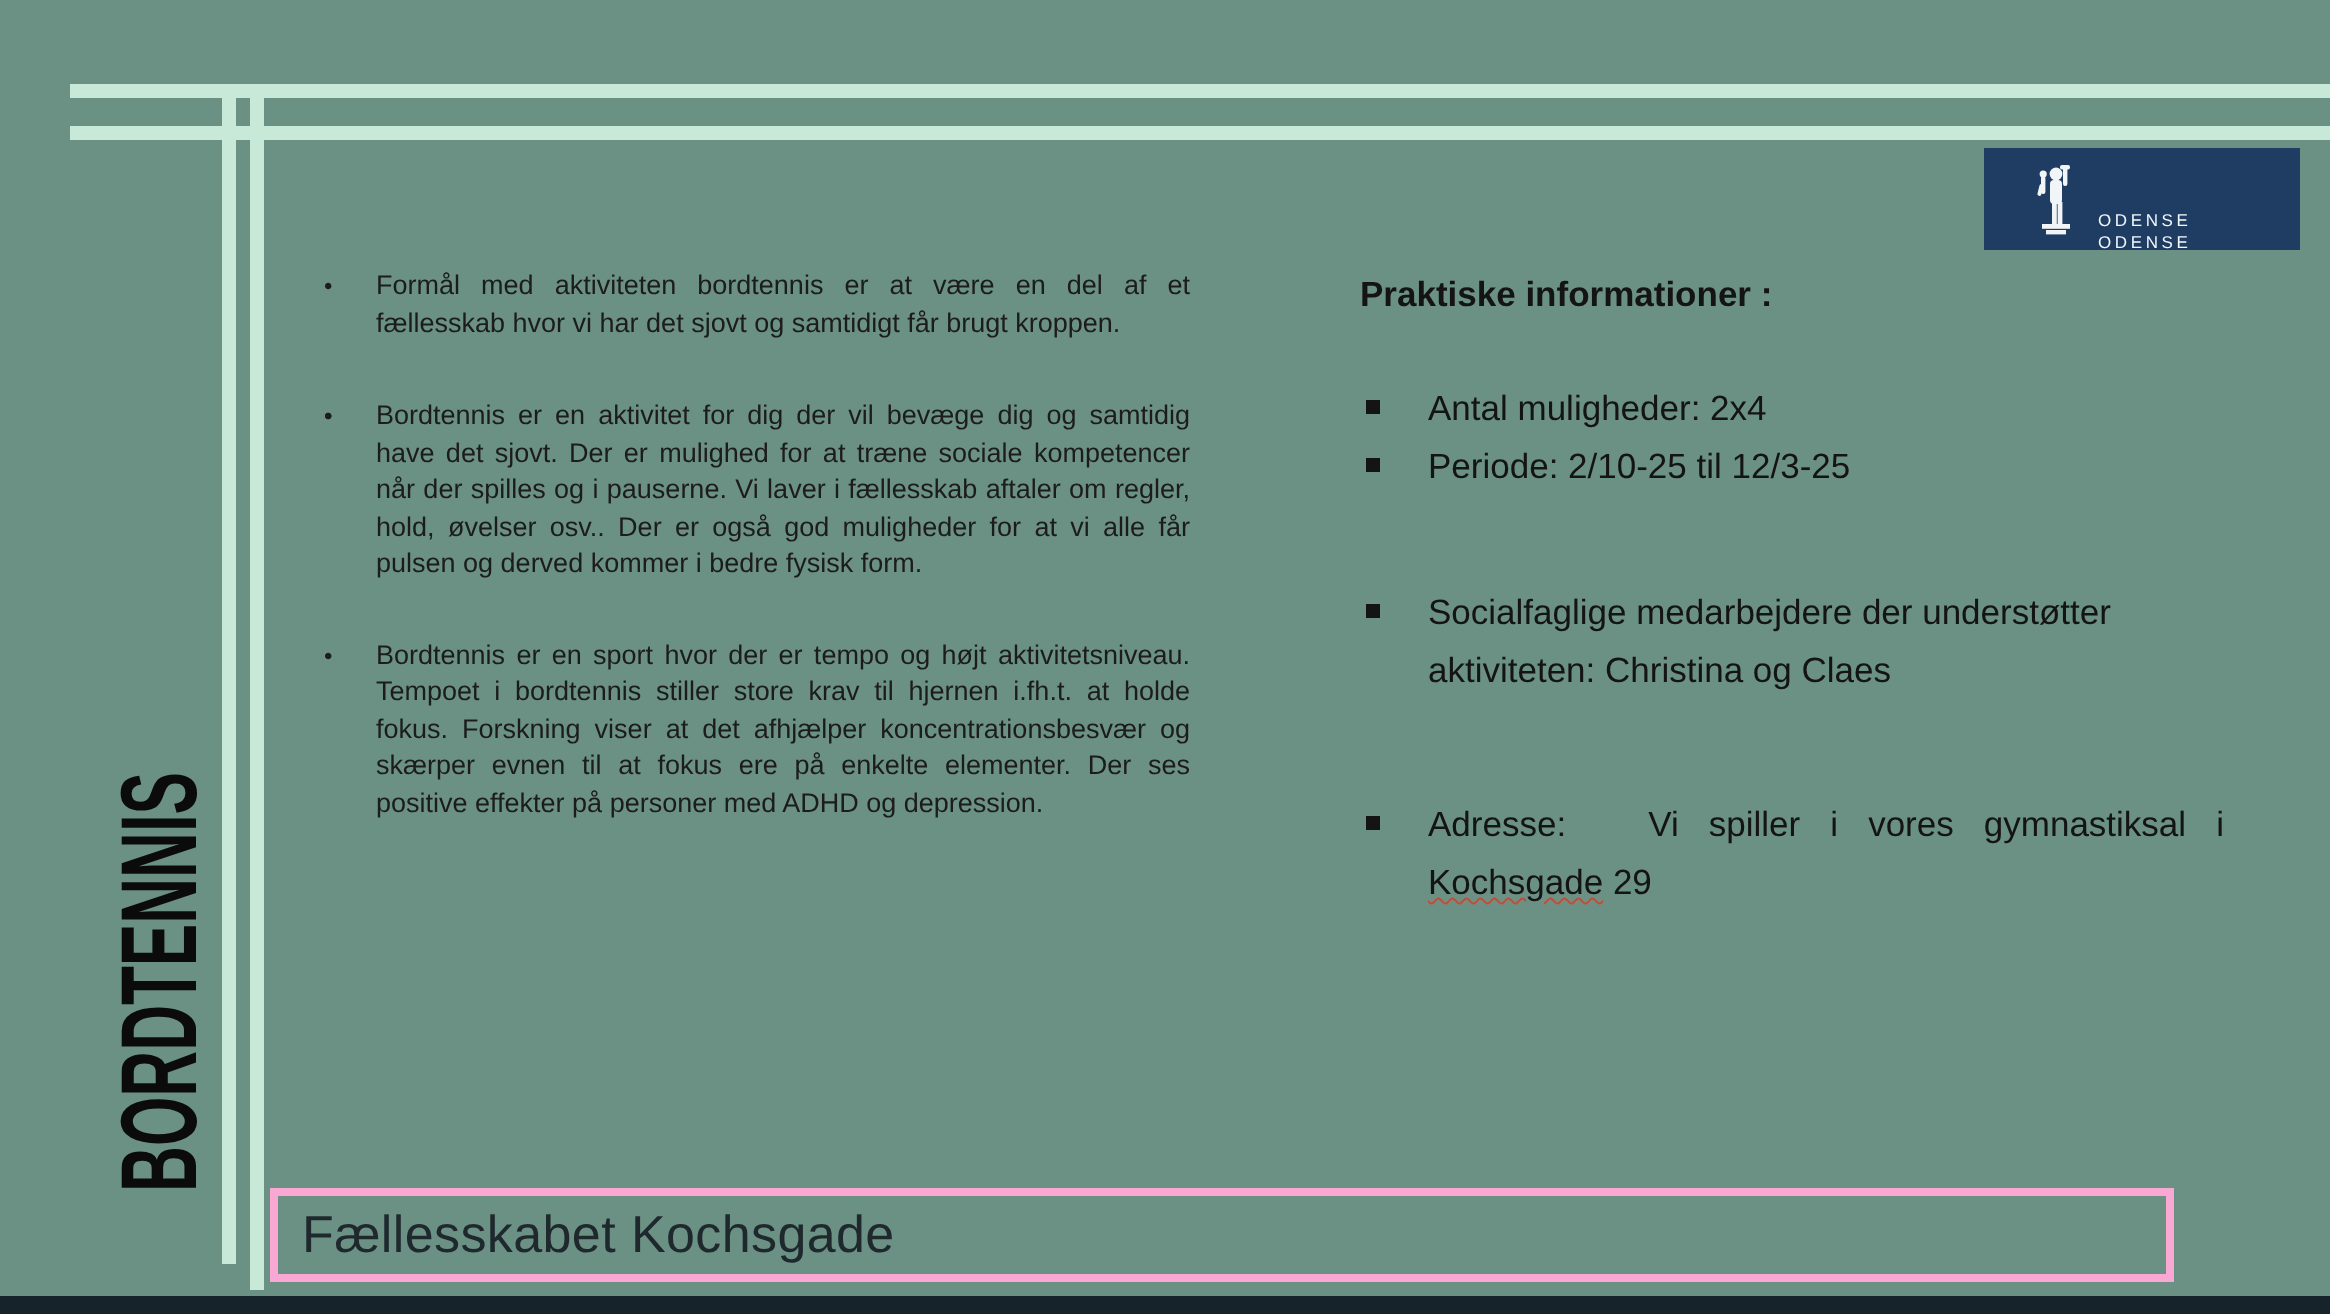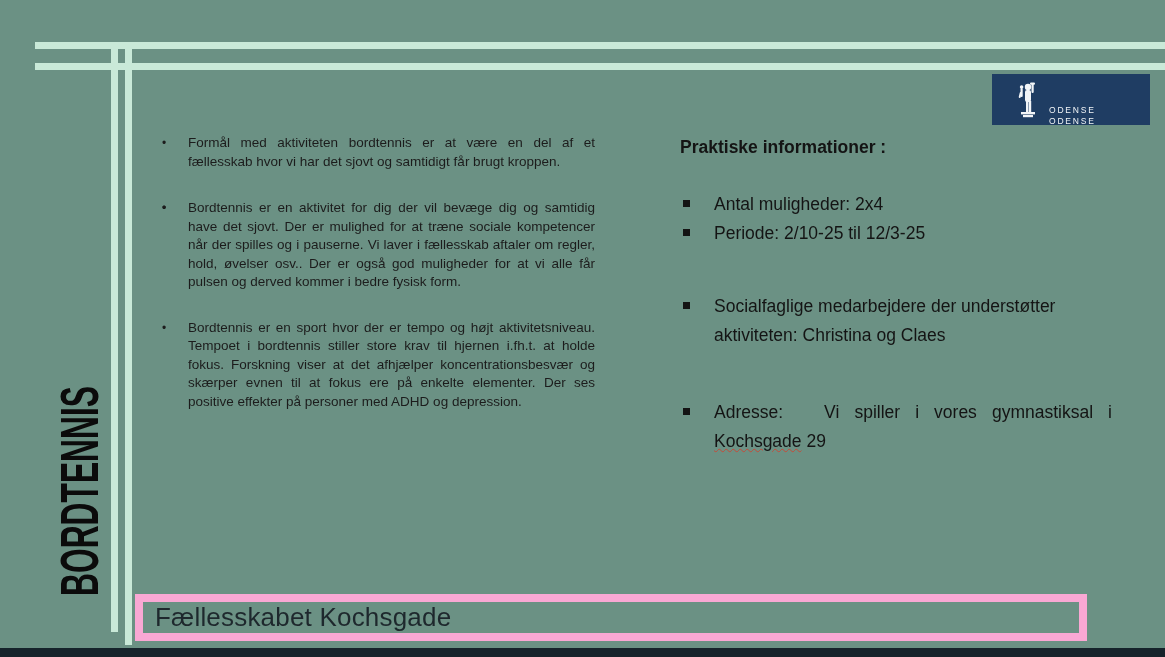--- a/index.html
+++ b/index.html
@@ -52,21 +52,21 @@
   .right-col li.rb4 { margin-bottom:48px; }
   .right-col li.justify { text-align:justify; }
   .addr-gap { display:inline-block; width:26px; }
   .squiggle {
     text-decoration-line:underline; text-decoration-style:wavy;
     text-decoration-color:#C14B3A; text-decoration-thickness:1px;
   }
   
   .footer-box {
     position:absolute; left:135px; top:594px; width:952px; height:47px;
-    border:8px solid #f9a8d4; display:flex; align-items:center; padding-left:12px;
+    border:4px solid #f9a8d4; display:flex; align-items:center; padding-left:12px;
   }
   .footer-box .footer-text { font-size:26px; color:#1E282D; letter-spacing:0.2px; }
 </style>
 </head>
 <body>
 
 <div class="slide">
 
   <div class="hline hline1"></div>
   <div class="hline hline2"></div>

